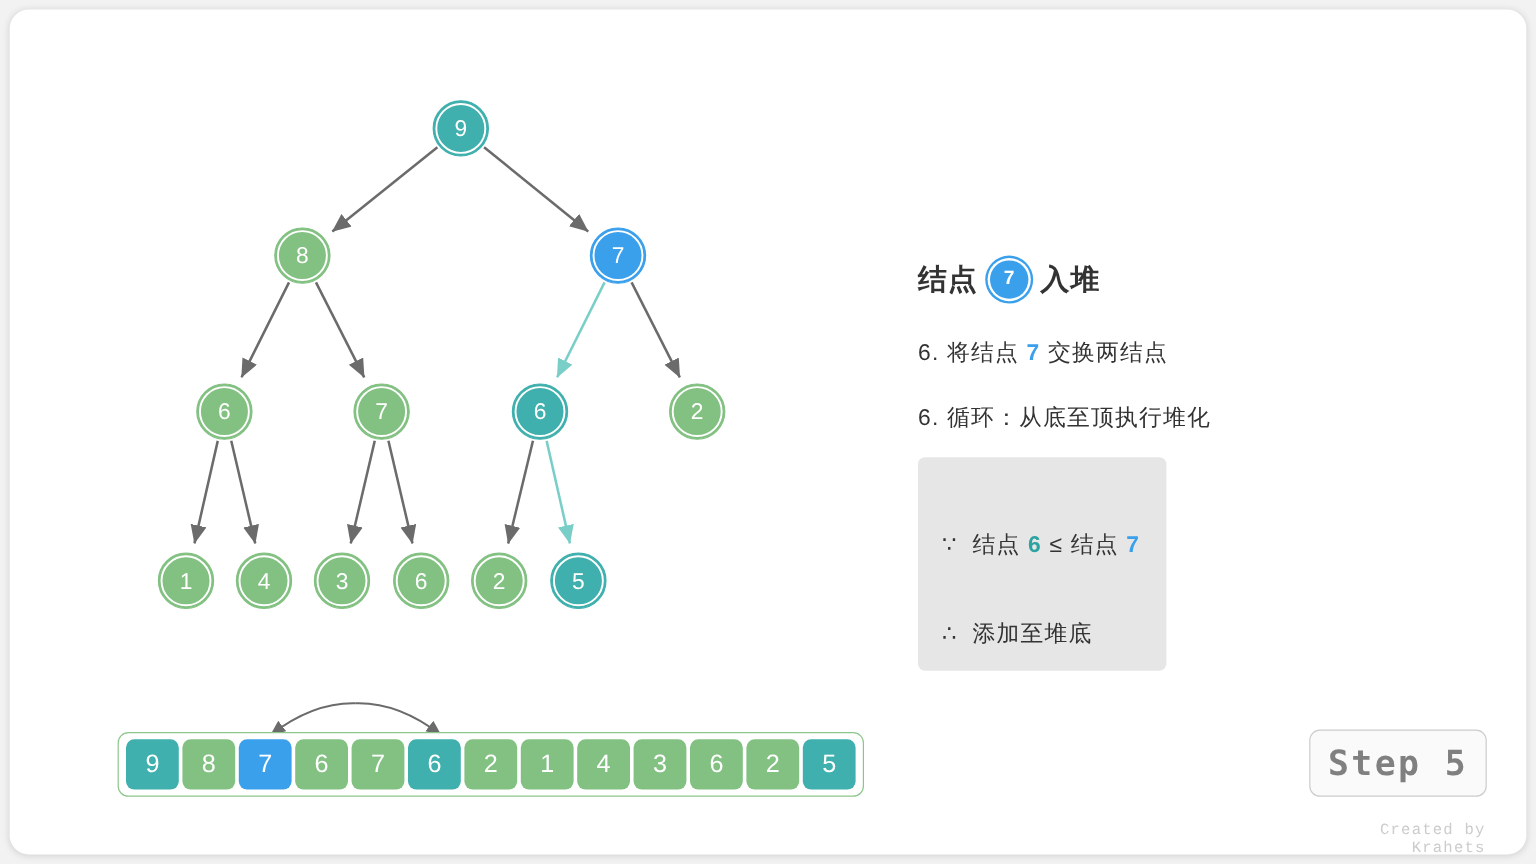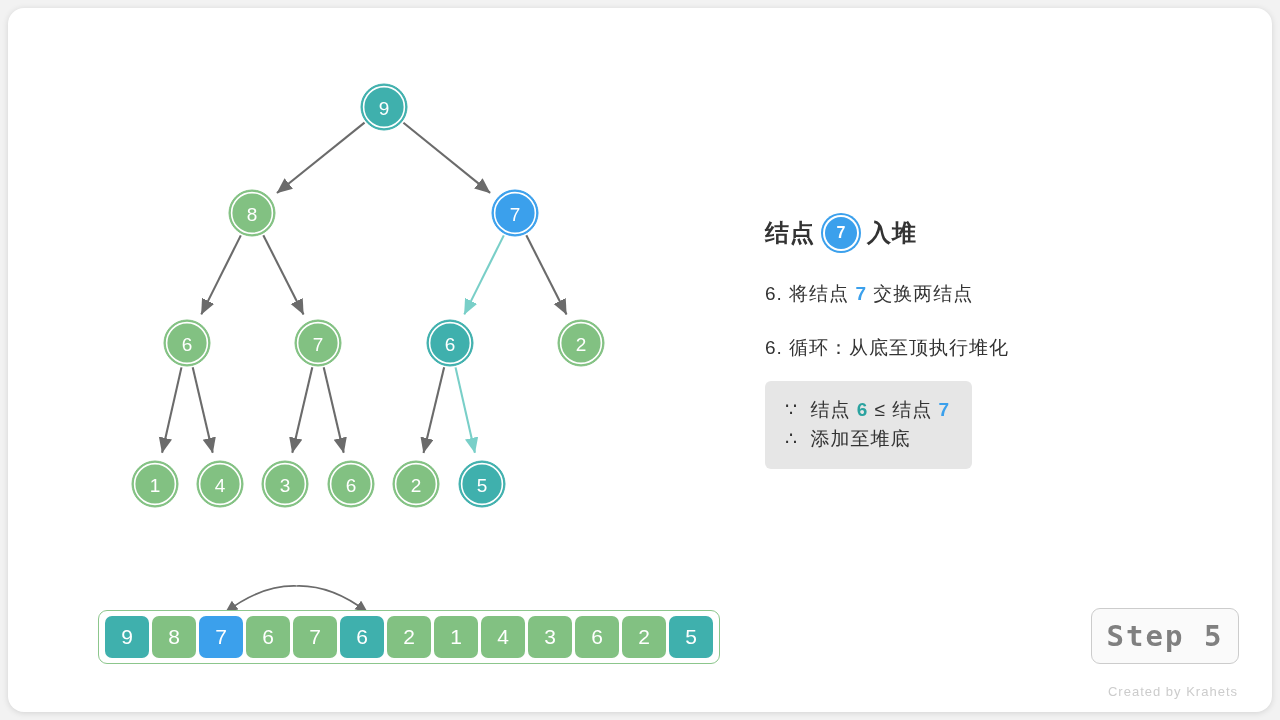--- a/index.html
+++ b/index.html
@@ -89,20 +89,21 @@
     border-radius: 6px;
     padding: 14px 22px 15px 20px;
     display: inline-block;
     line-height: 1.55;
   }
   .note-line {
     font-size: 19px;
     color: #333333;
     letter-spacing: 1px;
     white-space: nowrap;
+    margin-top: 45px;
   }
   .note-line .sym { margin-right: 6px; }
   .note-line .num-teal { color: #2ba3a0; font-weight: bold; }
   .note-line .num-blue2 { color: #3ba0ec; font-weight: bold; }
 
   
   #array-wrap {
     position: absolute;
     left: 88px;
     top: 570px;
@@ -160,21 +161,21 @@
     font-weight: bold;
     color: #808080;
     letter-spacing: 2px;
   }
   #credit {
     position: absolute;
     left: 1078px;
     top: 676px;
     width: 152px;
     text-align: right;
-    font-family: Liberation Sans, sans-serif;
+    font-family: Liberation Mono, monospace;
     font-size: 13px;
     color: #cccccc;
     letter-spacing: 1px;
   }
 </style>
 </head>
 <body>
 
 <div id="stage">
   <div id="card">

